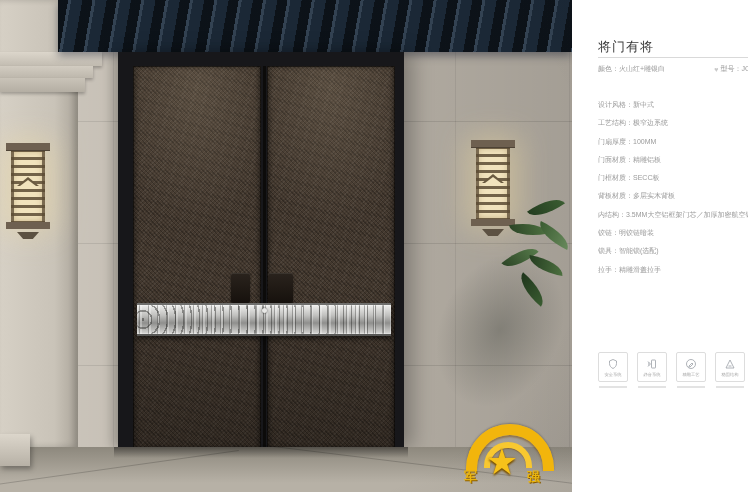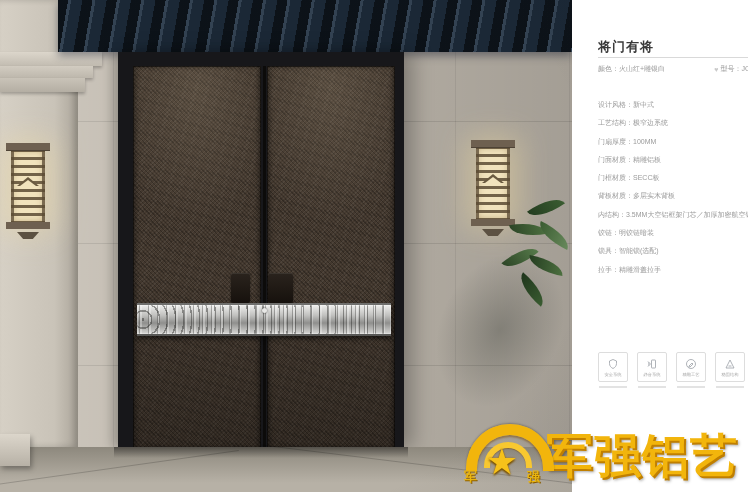--- a/index.html
+++ b/index.html
@@ -92,21 +92,21 @@
   .floor{position:absolute;left:0;top:447px;width:572px;height:45px;
      background:linear-gradient(180deg,#8d887d,#b7b1a6 80%);}
   .floor-joint{position:absolute;height:1px;background:rgba(0,0,0,.18);}
   .fj1{left:260px;top:464px;width:320px;transform:rotate(7deg);}
   .fj2{left:-20px;top:468px;width:260px;transform:rotate(-8deg);}
   .bench{position:absolute;left:0;top:434px;width:30px;height:32px;
      background:linear-gradient(180deg,#dcd6cb,#b7b1a6);box-shadow:2px 3px 5px rgba(0,0,0,.3);}
 
   
   .panel{position:absolute;left:598px;top:0;width:150px;height:492px;background:#ffffff;overflow:hidden;}
-  .title{position:absolute;left:0;top:38px;font-size:13px;font-weight:bold;color:#3a3a3a;letter-spacing:1px;white-space:nowrap;}
+  .title{position:absolute;left:0;top:38px;font-size:13px;font-weight:normal;color:#3a3a3a;letter-spacing:1px;white-space:nowrap;}
   .divider{position:absolute;left:0;top:57px;width:150px;height:1px;background:#d9d9d9;}
   .meta-row{position:absolute;left:0;top:64px;width:152px;display:flex;justify-content:space-between;align-items:center;}
   .meta-text{font-size:7px;color:#9a9a9a;white-space:nowrap;}
   .fav{font-size:7px;color:#c9c9c9;margin-right:2px;}
   .model{display:flex;align-items:center;white-space:nowrap;}
   .specs{position:absolute;left:0;top:96px;width:160px;}
   .spec-line{font-size:7px;color:#9a9a9a;line-height:18.3px;white-space:nowrap;}
   .features{position:absolute;left:0;top:352px;width:152px;display:flex;gap:9px;}
   .feature{width:30px;display:flex;flex-direction:column;align-items:center;}
   .feature-box{width:28px;height:28px;border:1px solid #dddddd;border-radius:2px;
@@ -262,16 +262,15 @@
   </div>
 
   <div class="brand">
     <div class="emblem">
       <div class="arc-outer"></div>
       <div class="arc-inner"></div>
       <div class="star">★</div>
       <div class="emblem-char char-left">军</div>
       <div class="emblem-char char-right">强</div>
     </div>
-    <div class="logo-text">军强铝艺</div>
   </div>
 
 </div>
 
 </body></html>

